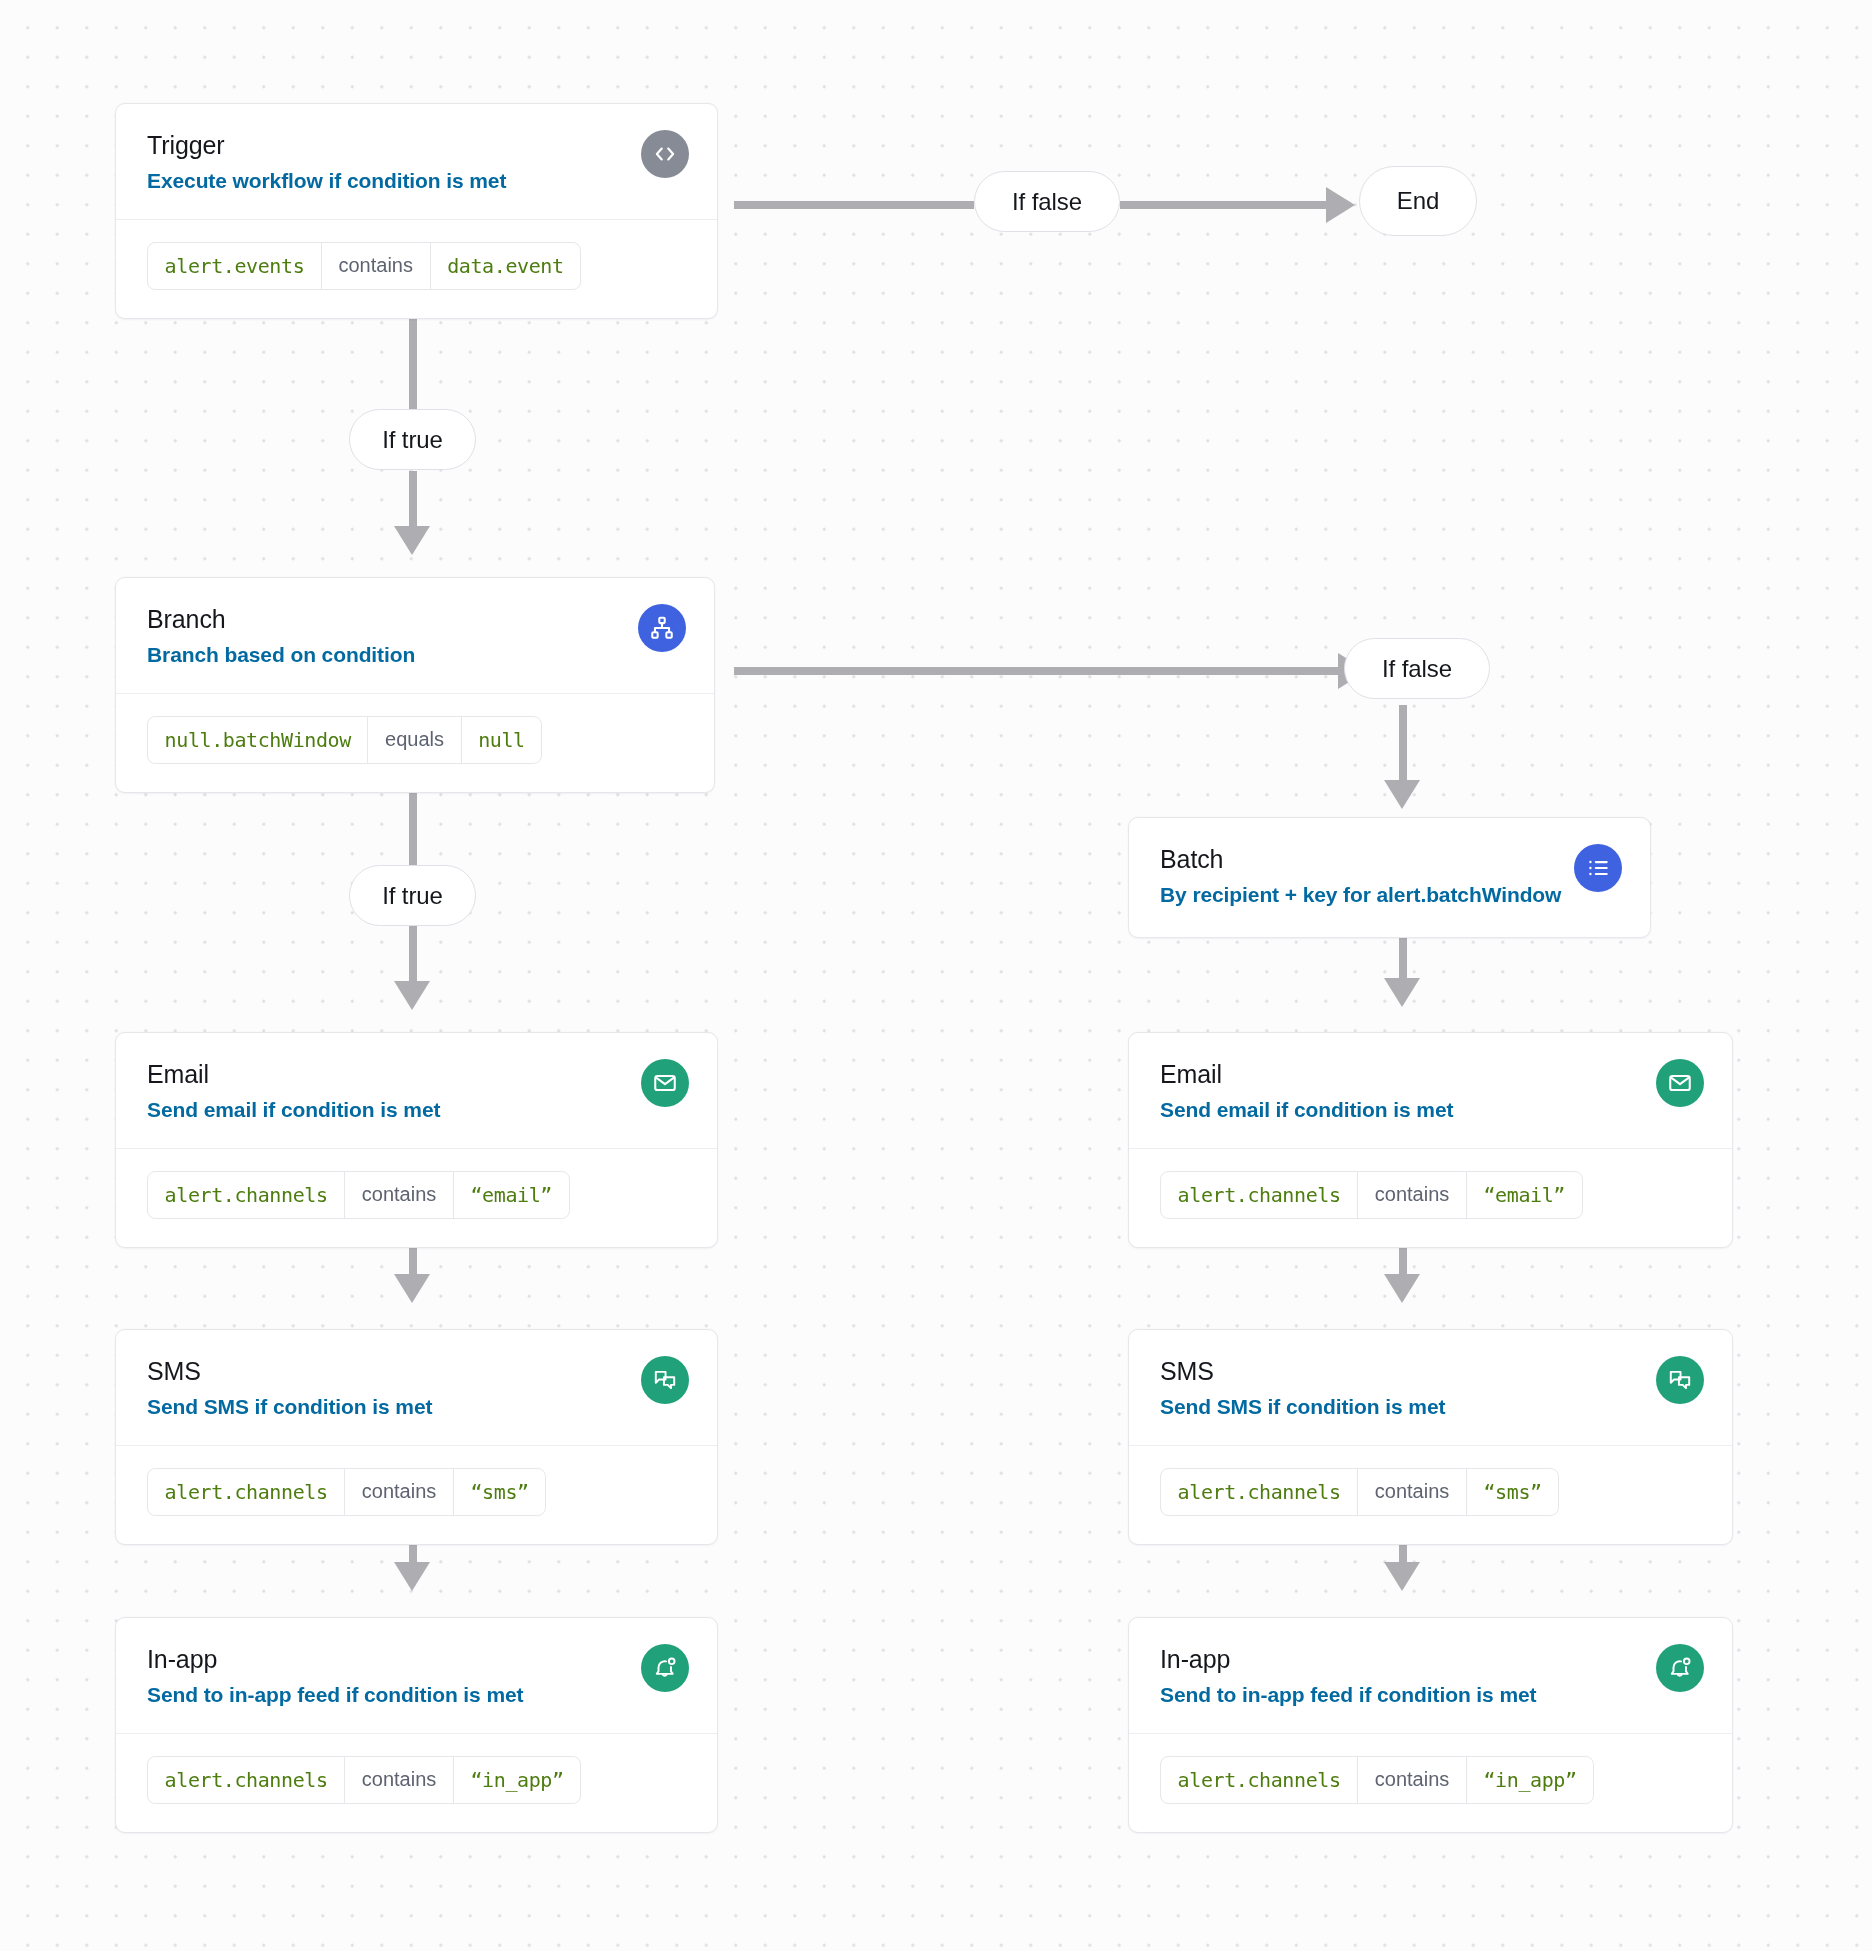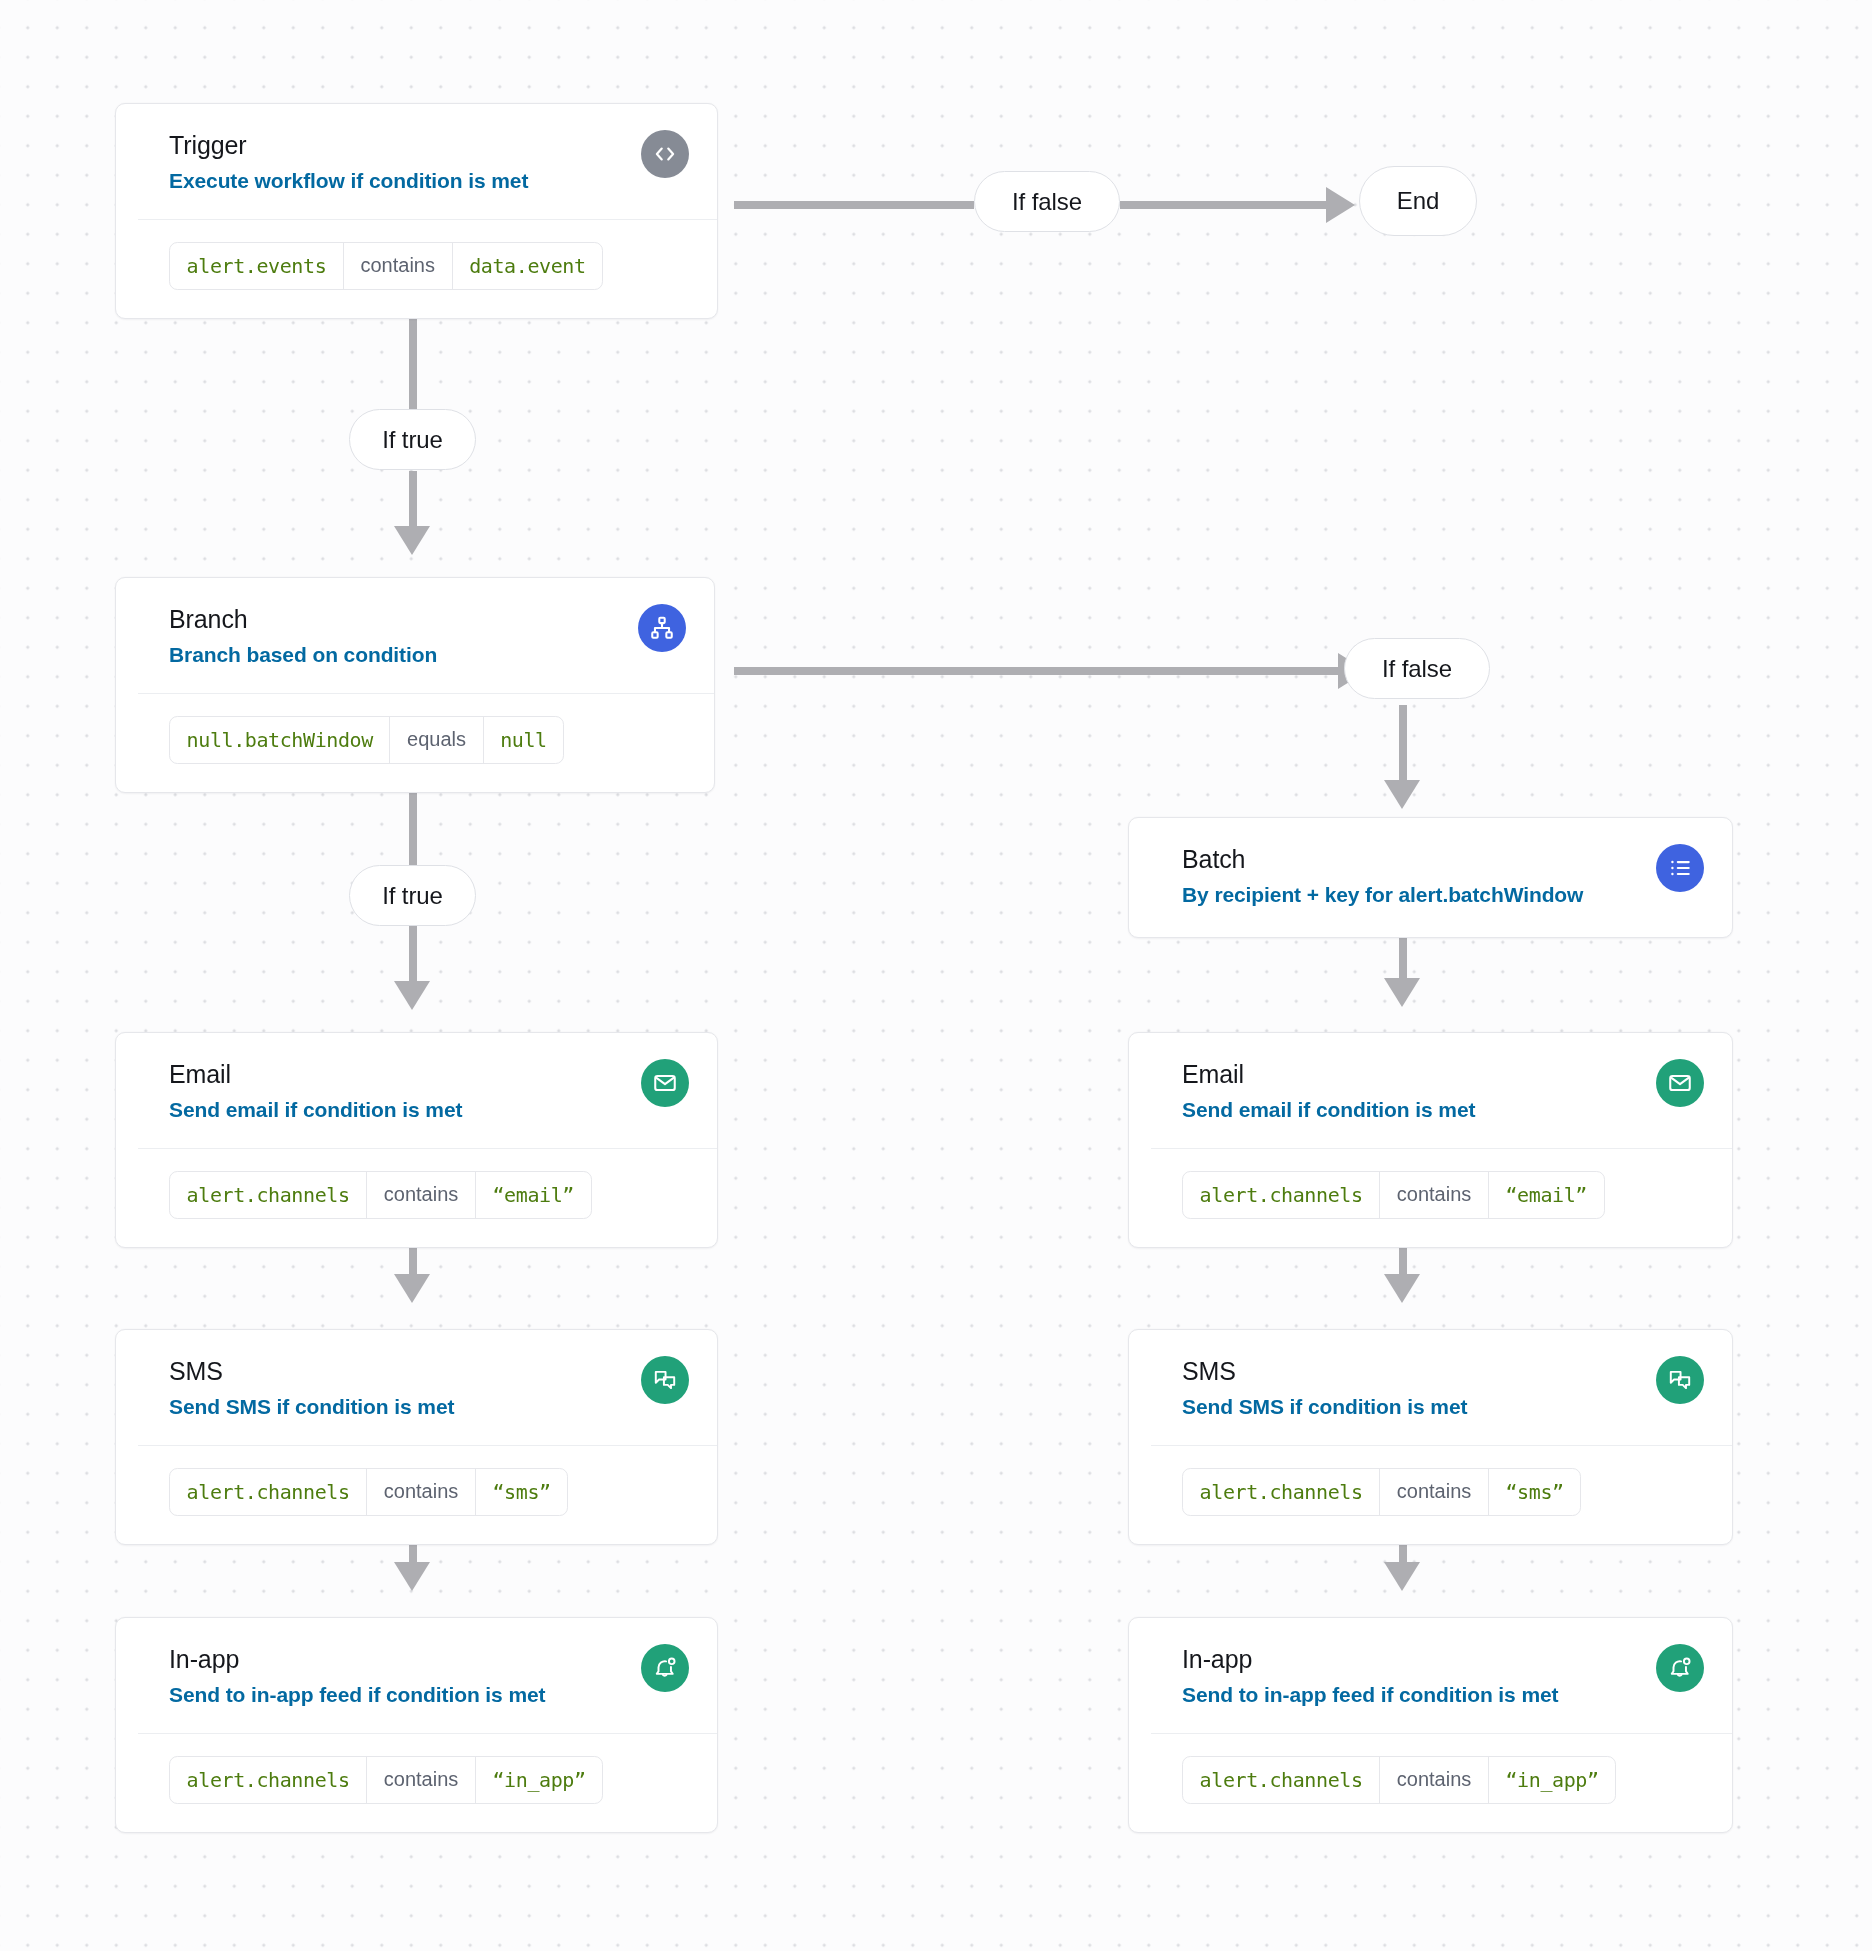--- a/index.html
+++ b/index.html
@@ -20,21 +20,20 @@
   }
 
   
   .node {
     position: absolute;
     background: #ffffff;
     border: 0.9px solid #e6e7eb;
     border-radius: 10px;
     box-shadow: 0 0.9px 1.8px rgba(16, 22, 38, 0.05);
     box-sizing: border-box;
-    padding-left: 22px;
   }
   .node-head {
     position: relative;
     padding: 26px 31px 24px 31px;
     min-height: 79px;
     box-sizing: border-box;
   }
   .node-head.no-border { border-bottom: none; }
   .node-head.with-border { border-bottom: 0.9px solid #eceef1; }
   .node-title {
@@ -238,21 +237,21 @@
     </div>
     <div class="cond-wrap">
       <div class="cond">
         <div class="seg-field">null.batchWindow</div>
         <div class="seg-op">equals</div>
         <div class="seg-value">null</div>
       </div>
     </div>
   </div>
 
-  <div class="node" style="left:1128px; top:817px; width:605px;">
+  <div class="node" style="left:1128px; top:817px; width:523px;">
     <div class="node-head no-border" style="padding-bottom:28px;">
       <div class="node-title">Batch</div>
       <div class="node-sub">By recipient + key for alert.batchWindow</div>
       <div class="icon-badge badge-blue" style="right:28px; top:26px;">
         <svg width="26" height="26" viewBox="0 0 24 24" fill="none" stroke="#ffffff" stroke-width="2" stroke-linecap="round" stroke-linejoin="round">
           <line x1="10" y1="6.5" x2="20" y2="6.5"></line>
           <line x1="10" y1="12" x2="20" y2="12"></line>
           <line x1="10" y1="17.5" x2="20" y2="17.5"></line>
           <circle cx="5" cy="6.5" r="1.1" fill="#ffffff" stroke="none"></circle>
           <circle cx="5" cy="12" r="1.1" fill="#ffffff" stroke="none"></circle>

